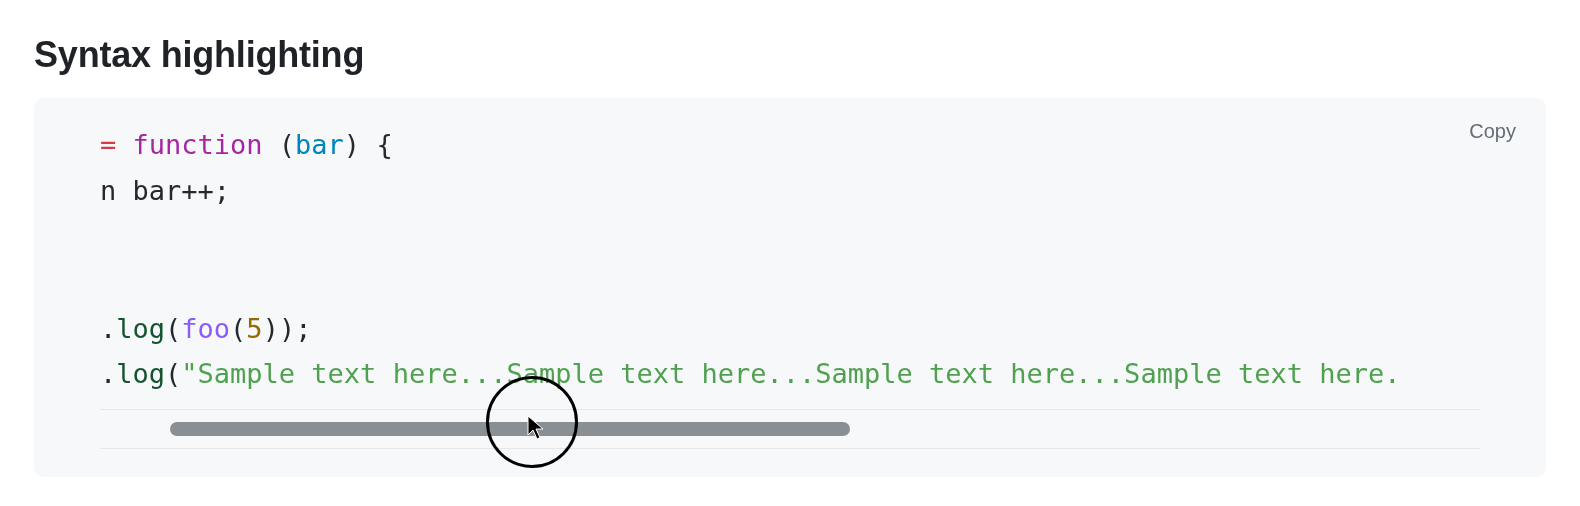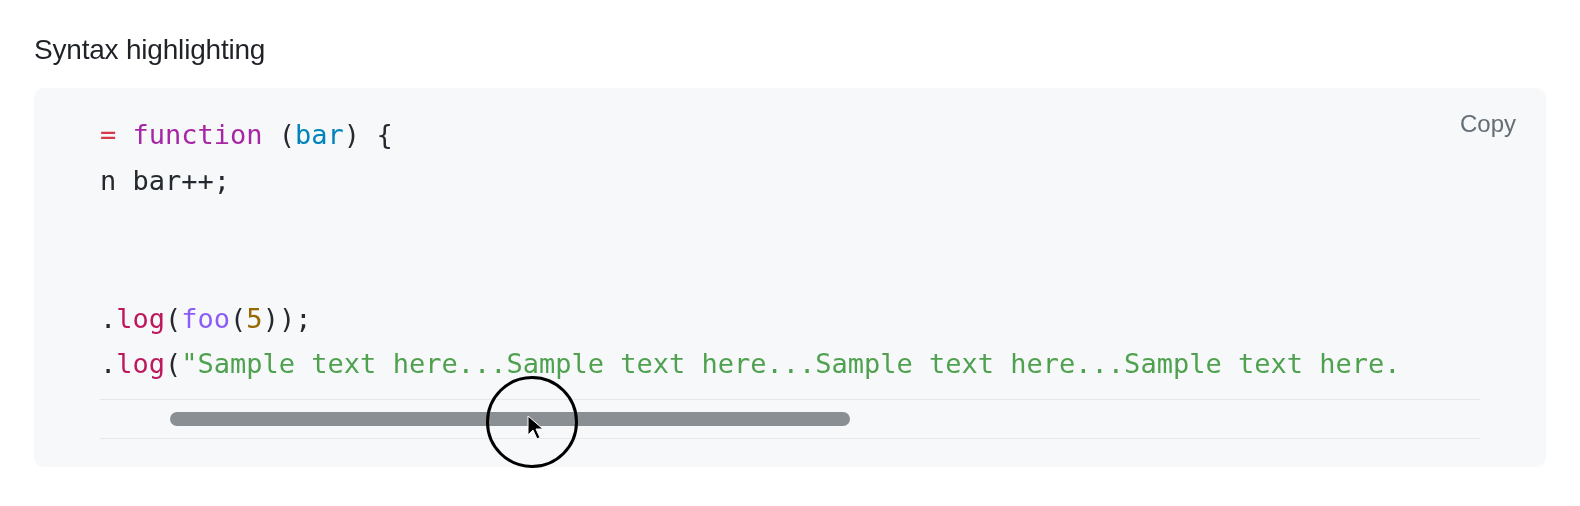--- a/index.html
+++ b/index.html
@@ -11,38 +11,38 @@
     background: #ffffff;
     font-family: -apple-system, BlinkMacSystemFont, "Segoe UI", Helvetica, Arial, sans-serif;
     color: #1f2328;
     overflow: hidden;
   }
   .wrap {
     padding: 34px 34px 0 34px;
   }
   h2.section-title {
     margin: 0 0 22px 0;
-    font-size: 28px;
-    font-weight: 400;
+    font-size: 36px;
+    font-weight: 700;
     color: #1f2328;
     letter-spacing: -0.2px;
   }
   .code-card {
     position: relative;
     background: #f6f8fa;
     border-radius: 10px;
     padding: 24px 0 28px 0;
     overflow: hidden;
     width: 100%;
   }
   .copy-btn {
     position: absolute;
     top: 22px;
     right: 30px;
-    font-size: 24px;
+    font-size: 20px;
     color: #656d76;
     background: transparent;
     border: none;
     cursor: pointer;
     padding: 0;
     font-family: inherit;
   }
   .code-area {
     font-family: ui-monospace, SFMono-Regular, "SF Mono", Menlo, Consolas, monospace;
     font-size: 27px;
@@ -53,21 +53,21 @@
     color: #24292f;
     width: 100%;
   }
   .code-area .line { display: block; }
   .hl-op      { color: #d73a49; } 
   .hl-keyword { color: #a626a4; } 
   .hl-paren   { color: #24292f; }
   .hl-param   { color: #0184bc; } 
   .hl-brace   { color: #24292f; }
   .hl-plain   { color: #24292f; }
-  .hl-method  { color: #be185d; } 
+  .hl-method  { color: #14532d; } 
   .hl-call    { color: #8b5cf6; } 
   .hl-number  { color: #986801; } 
   .hl-string  { color: #50a14f; } 
 
   .scroll-track {
     position: relative;
     margin: 12px 66px 0 66px;
     height: 40px;
     border-top: 1px solid #e5e7ea;
     border-bottom: 1px solid #e5e7ea;

